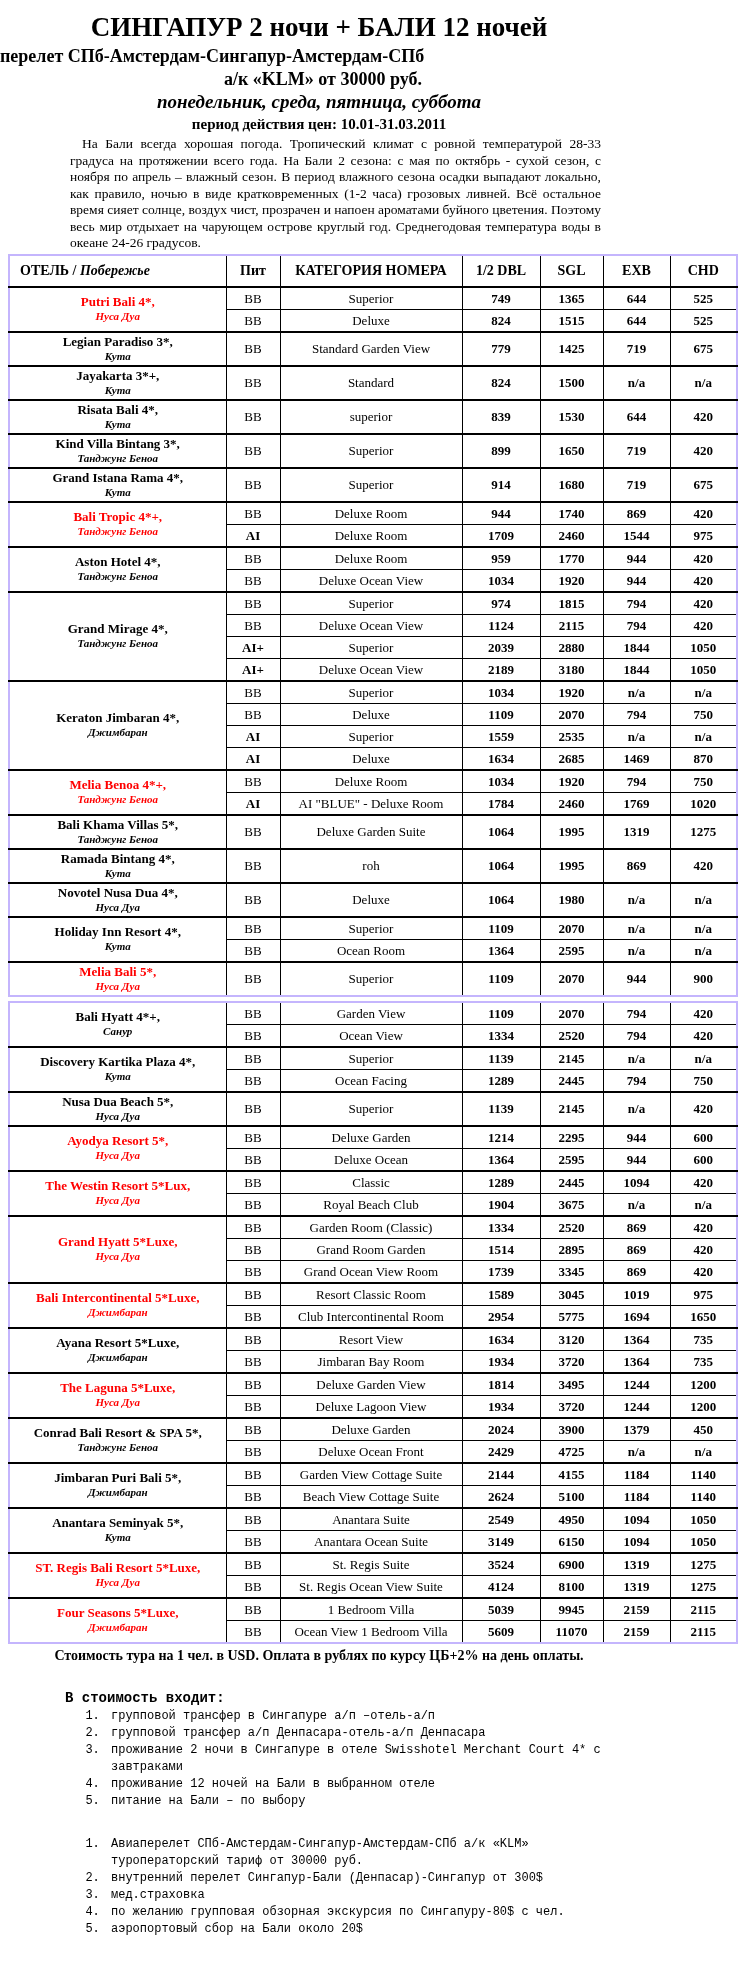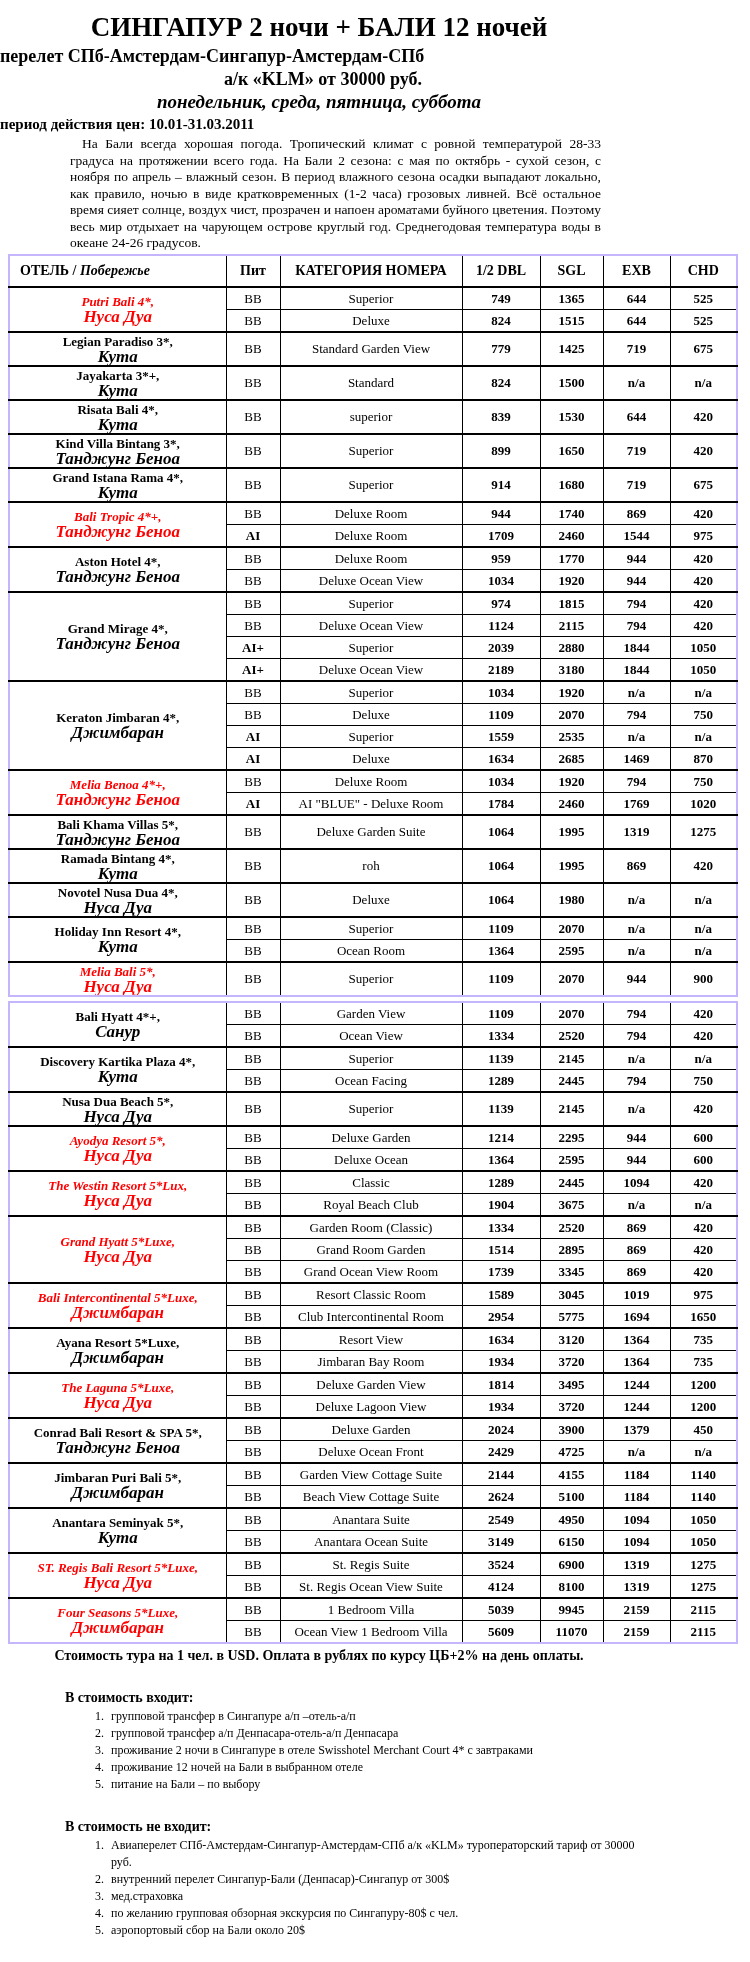--- a/index.html
+++ b/index.html
@@ -5,44 +5,44 @@
   html,body{margin:0;padding:0;background:#fff;}
   body{width:750px;font-family:"Liberation Serif",serif;color:#000;}
   .page{width:638px;padding-top:10px;}
 
   
   .doc-title{font-size:27px;font-weight:bold;text-align:center;line-height:1.15;margin:2px 0 2px 0;}
   .doc-sub{font-size:16px;font-weight:bold;text-align:center;line-height:1.2;}
   .doc-flight{font-size:18px;font-weight:bold;text-align:left;line-height:1.25;}
   .doc-airline{font-size:18px;font-weight:bold;text-align:center;line-height:1.25;padding-left:8px;}
   .doc-days{font-size:19px;font-weight:bold;font-style:italic;text-align:center;line-height:1.3;}
-  .doc-period{font-size:15px;font-weight:bold;line-height:1.3;}
+  .doc-period{font-size:15px;font-weight:bold;text-align:center;line-height:1.3;}
   .doc-intro{font-size:13.5px;line-height:16.5px;text-align:justify;margin:2px 37px 2px 70px;text-indent:12px;}
 
   
   table.price-table{border-collapse:collapse;table-layout:fixed;width:728px;margin-left:8px;border:2px solid #c4b5fd;}
   table.price-table td,table.price-table th{border:1px solid #000;overflow:hidden;}
   table.price-table thead th{font-size:14px;font-weight:bold;height:28px;text-align:center;border-bottom:2px solid #000;}
   table.price-table thead th.h-hotel{text-align:left;padding-left:10px;}
   table.price-table thead th.h-hotel .it{font-style:italic;}
   table.price-table td{font-size:13px;text-align:center;padding:1px 2px;line-height:19px;}
   td.hotel-cell{text-align:left;padding-left:9px;vertical-align:middle;}
   .hname{font-weight:bold;font-size:13px;line-height:15px;}
-  .hloc{font-weight:bold;font-style:italic;font-size:17px;line-height:15px;}
-  td.hotel-cell.red .hname,td.hotel-cell.red .hloc{color:#ff0000;font-style:italic;}
+  .hloc{font-weight:bold;font-style:italic;font-size:11px;line-height:15px;}
+  td.hotel-cell.red .hname,td.hotel-cell.red .hloc{color:#ff0000;}
   td.meal{font-size:12.5px;}
   td.meal.ai{font-weight:bold;}
   td.cat{font-size:12px;}
   td.price{font-weight:bold;}
   tr.gs td{border-top:2px solid #000;}
   .table-gap{height:4px;}
 
   
   .cost-note{font-size:14px;font-weight:bold;text-align:center;margin:4px 0 2px 0;}
-  .list-block{margin-top:26px;}
+  .list-block{margin-top:26px;font-family:Liberation Mono, monospace;}
   .list-title{font-size:14px;font-weight:bold;margin-left:65px;}
   ol.cost-list{margin:2px 0 0 65px;padding-left:42px;}
   ol.cost-list li{font-size:12px;line-height:17px;padding-left:4px;max-width:560px;}
 </style>
 </head>
 <body>
 
 <div class="page">
 
   <div class="doc-title">СИНГАПУР 2 ночи + БАЛИ 12 ночей</div>
@@ -660,21 +660,20 @@
     <ol class="cost-list">
         <li>групповой трансфер в Сингапуре а/п –отель-а/п</li>
         <li>групповой трансфер а/п Денпасара-отель-а/п Денпасара</li>
         <li>проживание 2 ночи в Сингапуре в отеле Swisshotel Merchant Court 4* с завтраками</li>
         <li>проживание 12 ночей на Бали в выбранном отеле</li>
         <li>питание на Бали – по выбору</li>
       </ol>
   </div>
 
   <div class="list-block">
-    <div class="list-title">В стоимость не входит:</div>
     <ol class="cost-list">
         <li>Авиаперелет СПб-Амстердам-Сингапур-Амстердам-СПб  а/к «KLM» туроператорский тариф от 30000 руб.</li>
         <li>внутренний перелет Сингапур-Бали (Денпасар)-Сингапур от 300$</li>
         <li>мед.страховка</li>
         <li>по желанию групповая обзорная экскурсия по Сингапуру-80$ с чел.</li>
         <li>аэропортовый сбор на Бали  около 20$</li>
       </ol>
   </div>
 
 </div>

